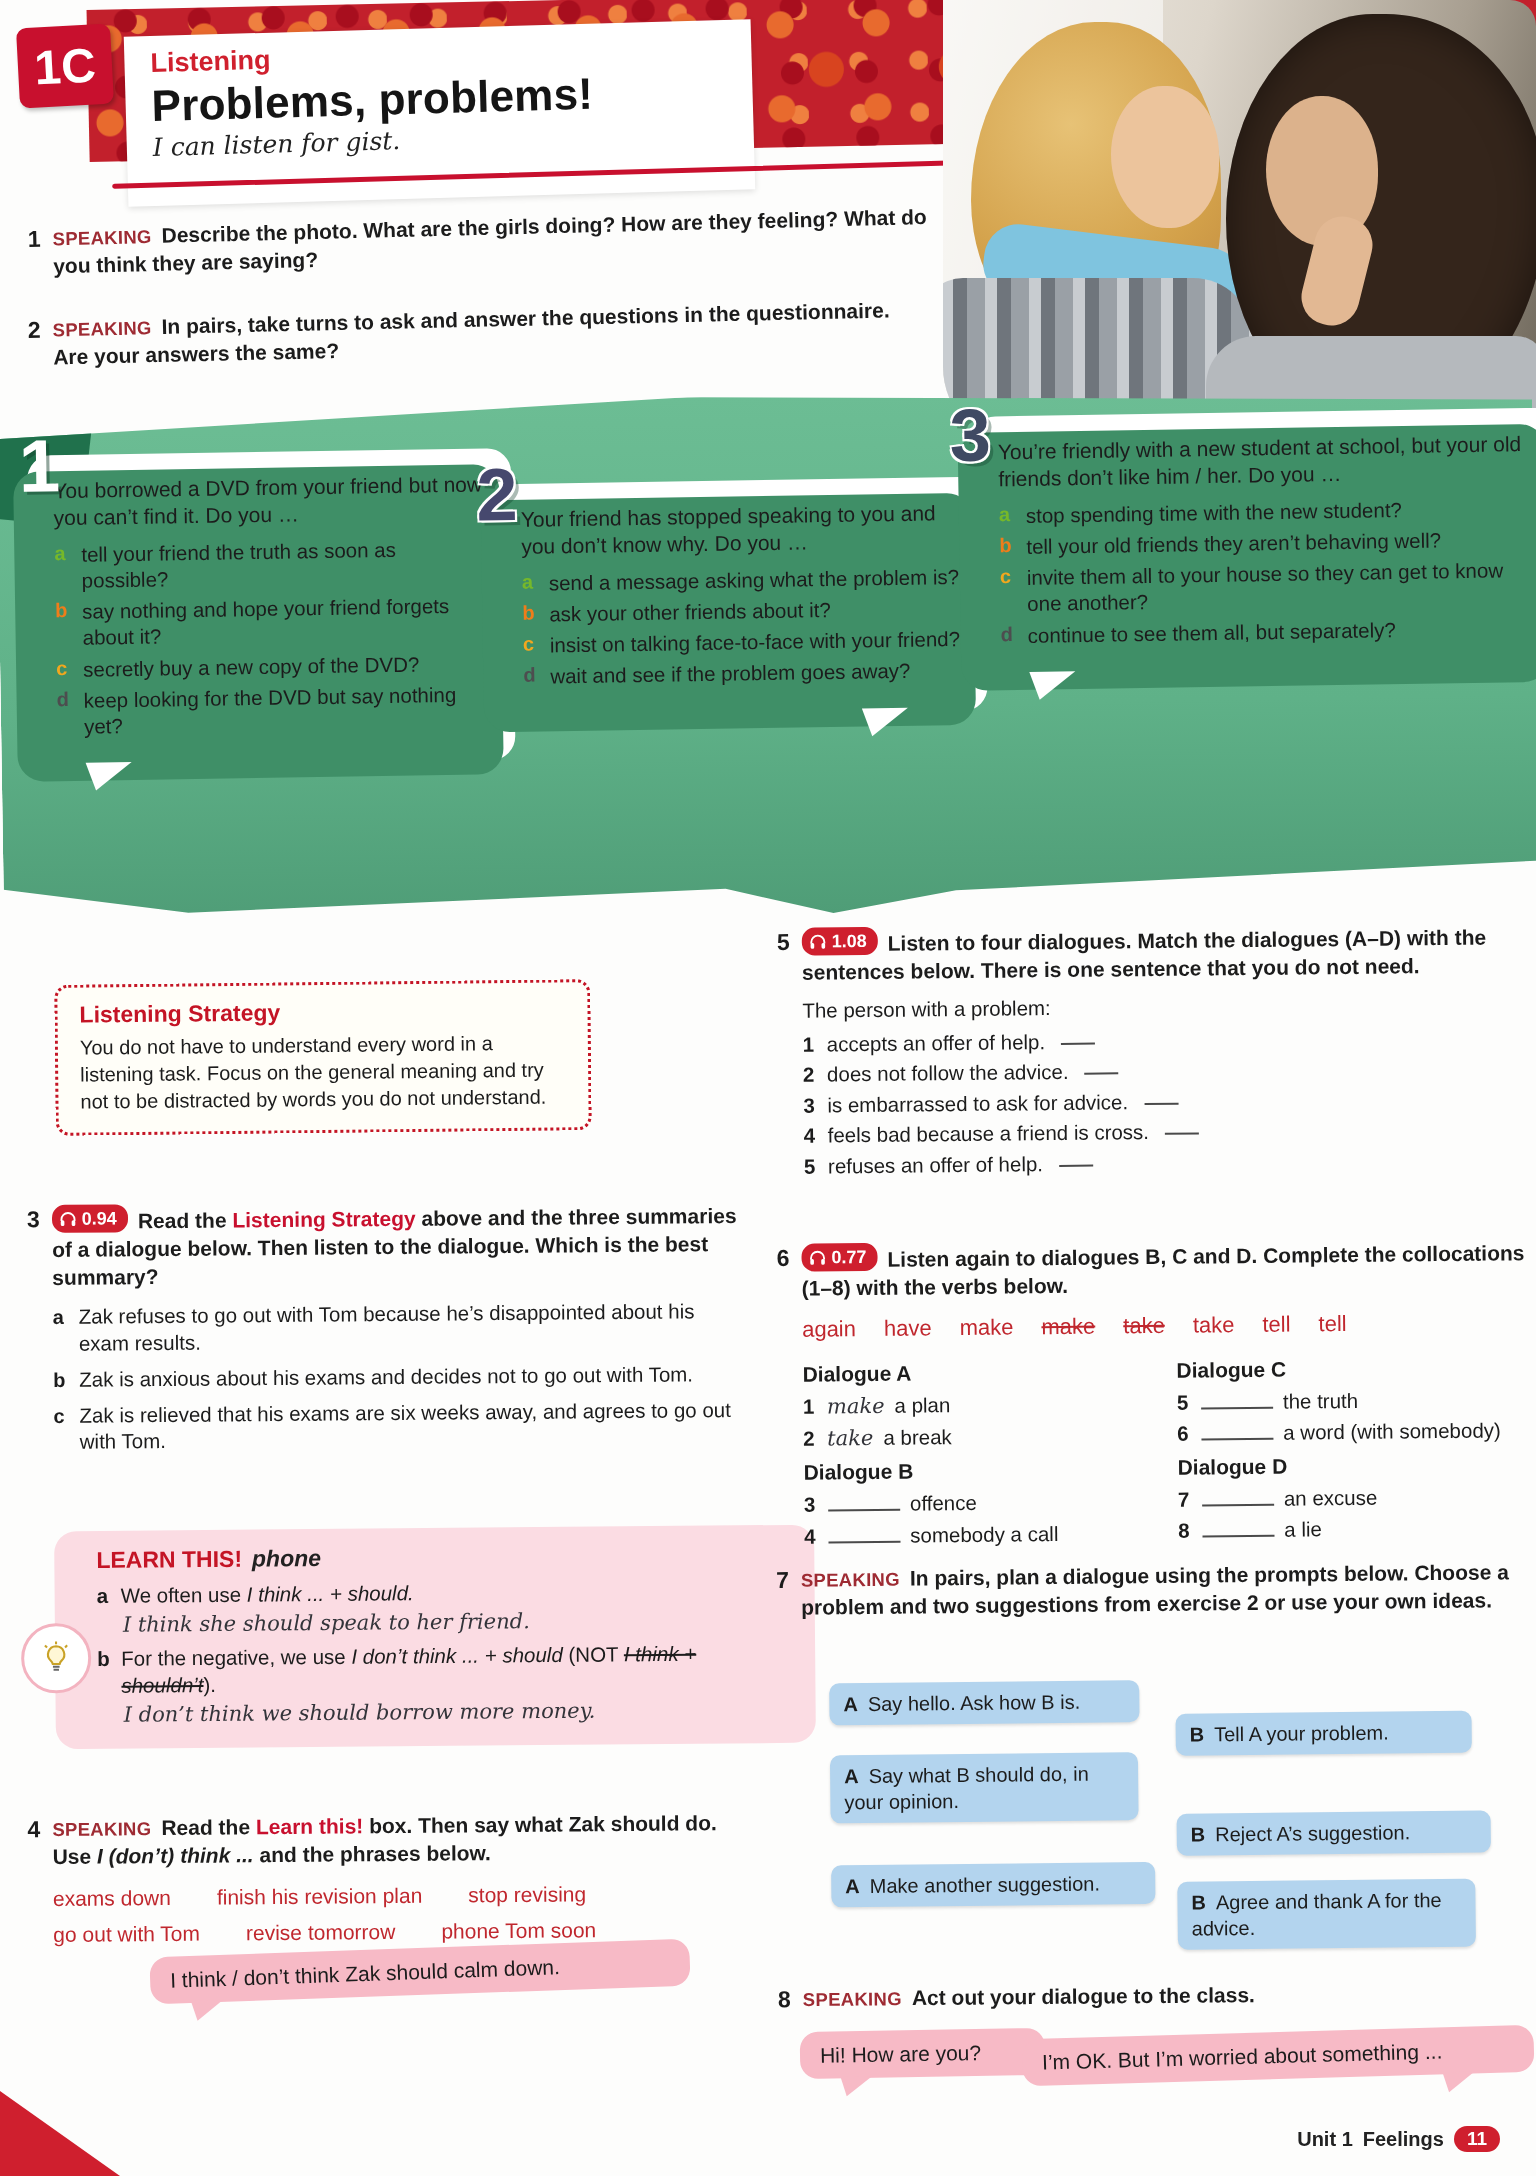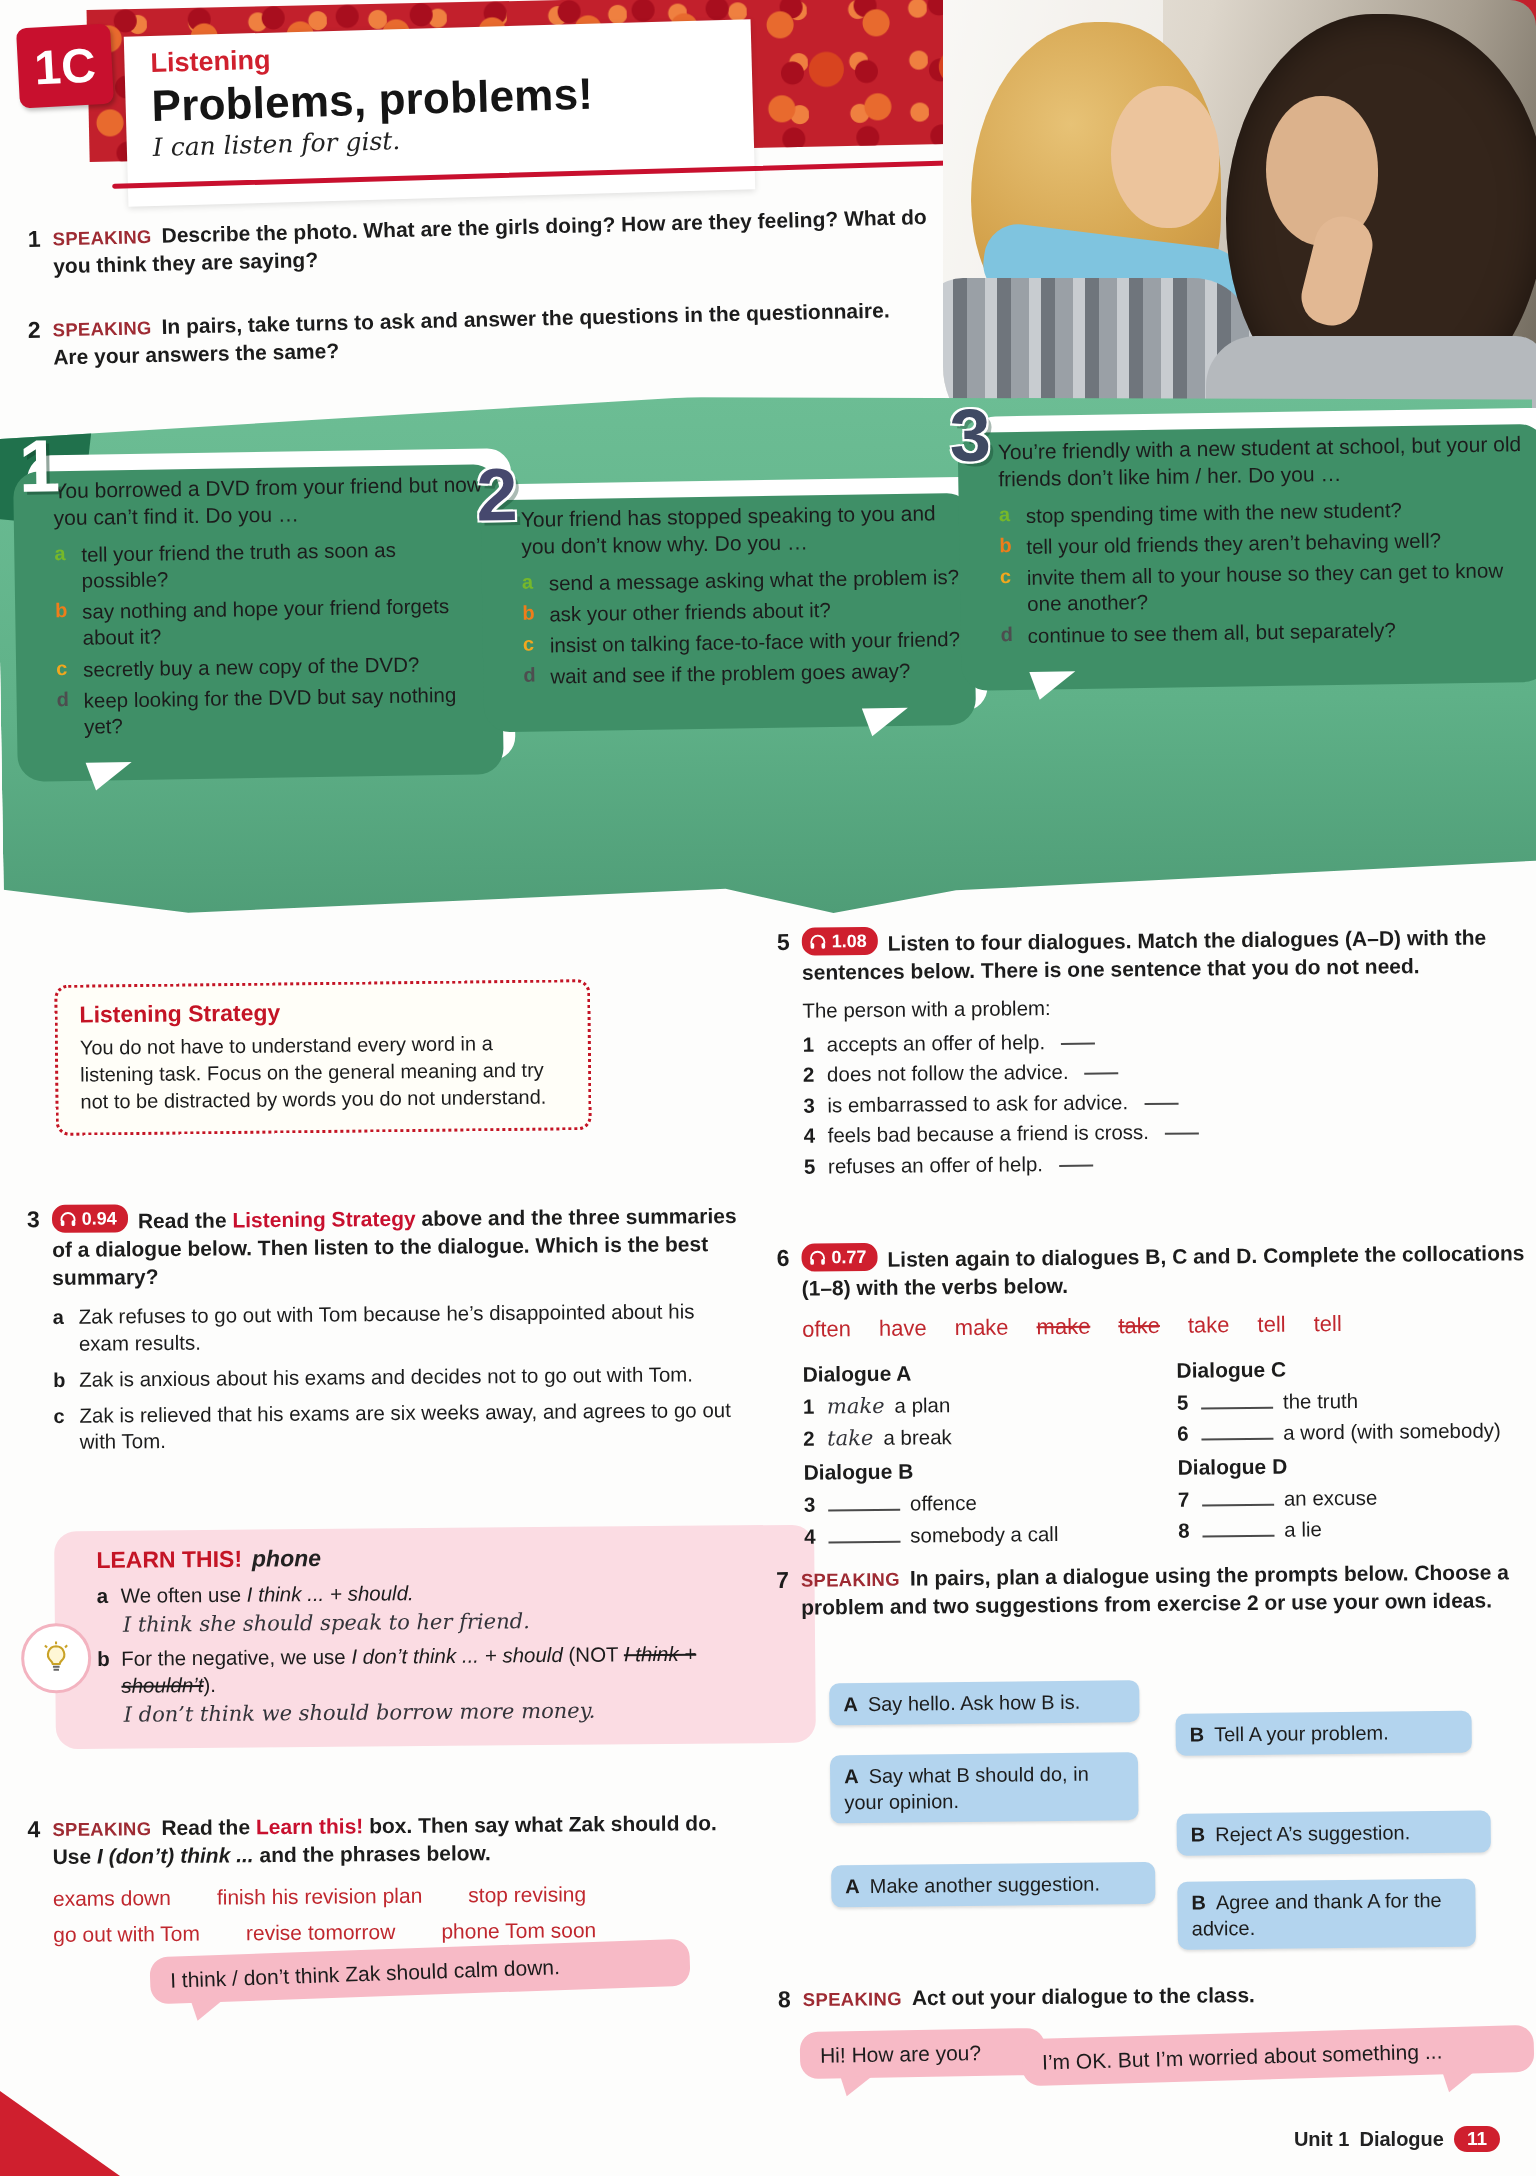--- a/index.html
+++ b/index.html
@@ -402,21 +402,21 @@
     <div class="ex-body">
       <span class="audio-badge">
         <svg width="18" height="16" viewBox="0 0 24 22">
             <path d="M3 14v-2a9 9 0 0 1 18 0v2" fill="none" stroke="#fff" stroke-width="2.6"></path>
             <rect x="2" y="13" width="5" height="8" rx="2.2" fill="#fff"></rect>
             <rect x="17" y="13" width="5" height="8" rx="2.2" fill="#fff"></rect>
           </svg>
         <span>0.77</span>
       </span><span class="ex-text">Listen again to dialogues B, C and D. Complete the collocations (1–8) with the verbs below.</span>
       <div class="verb-row">
-        <span>often</span>
+        <span>again</span>
         <span>have</span>
         <span>make</span>
         <span class="struck">make</span>
         <span class="struck">take</span>
         <span>take</span>
         <span>tell</span>
         <span>tell</span>
       </div>
       <div class="colloc-grid">
         <div>
@@ -490,18 +490,18 @@
     <span class="ex-num">8</span>
     <div class="ex-body">
       <span class="tag">SPEAKING</span><span class="ex-text">Act out your dialogue to the class.</span>
     </div>
   </div>
   <div class="abs pink-bubble ex8-b1">Hi! How are you?</div>
   <div class="abs pink-bubble ex8-b2">I’m OK. But I’m worried about something ...</div>
 
   <div class="abs footer">
     <span>Unit 1</span>
-    <span>Dialogue</span>
+    <span>Feelings</span>
     <span class="page-pill">11</span>
   </div>
   <div class="abs corner-wedge"></div>
 
 </div>
 
 </body></html>

